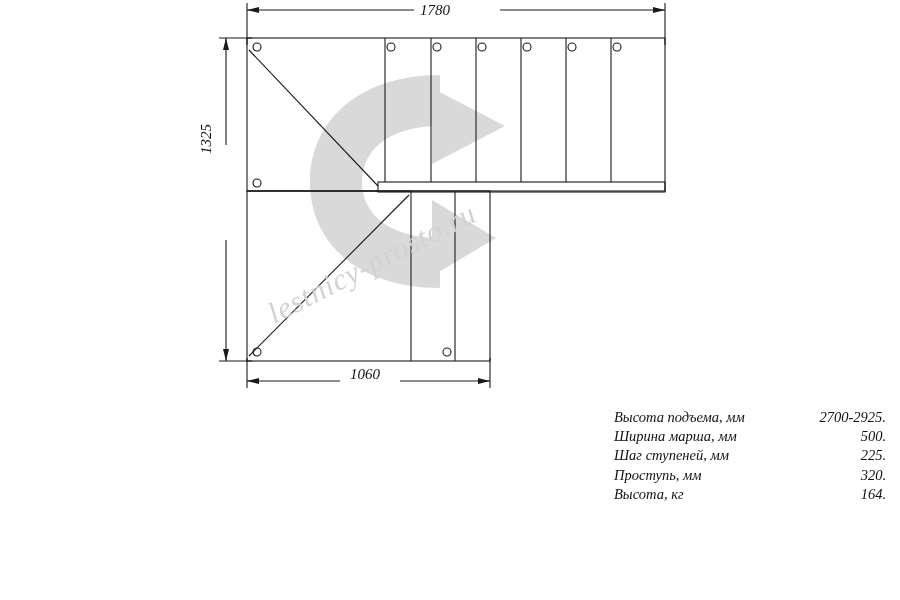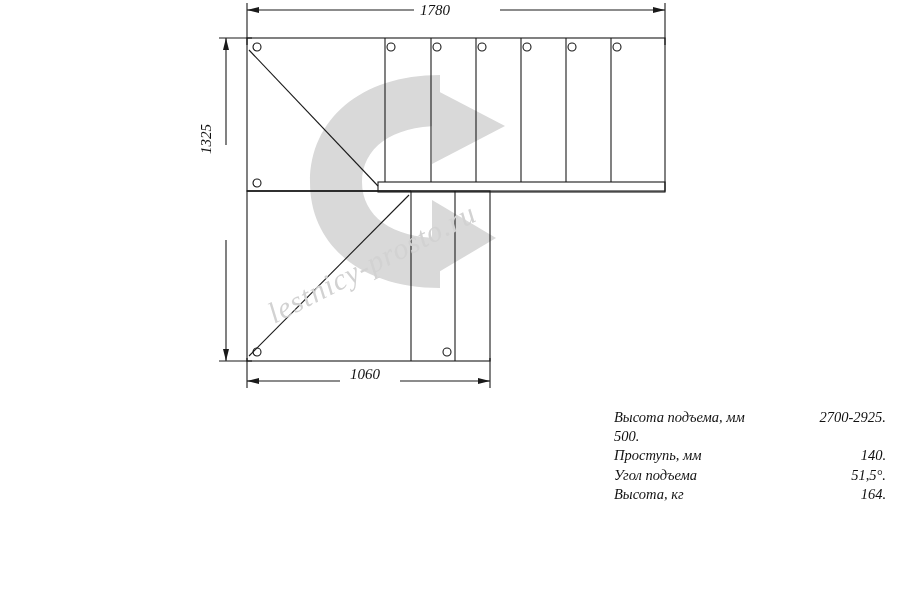--- a/index.html
+++ b/index.html
@@ -171,29 +171,30 @@
   <div class="dim-label" id="dim-top-label">1780</div>
   <div class="dim-label" id="dim-left-label">1325</div>
   <div class="dim-label" id="dim-bottom-label">1060</div>
 
   <div id="spec-table">
     <div class="spec-row">
       <span class="spec-name">Высота подъема, мм</span>
       <span class="spec-value">2700-2925.</span>
     </div>
     <div class="spec-row">
+      <span class="spec-name">Ширина марша, мм</span>
       <span class="spec-value">500.</span>
     </div>
     <div class="spec-row">
+      <span class="spec-name">Шаг ступеней, мм</span>
+      <span class="spec-value">225.</span>
+    </div>
+    <div class="spec-row">
       <span class="spec-name">Проступь, мм</span>
-      <span class="spec-value">140.</span>
-    </div>
-    <div class="spec-row">
-      <span class="spec-name">Угол подъема</span>
-      <span class="spec-value">51,5°.</span>
+      <span class="spec-value">320.</span>
     </div>
     <div class="spec-row">
       <span class="spec-name">Высота, кг</span>
       <span class="spec-value">164.</span>
     </div>
   </div>
 
 </div>
 
 </body></html>

